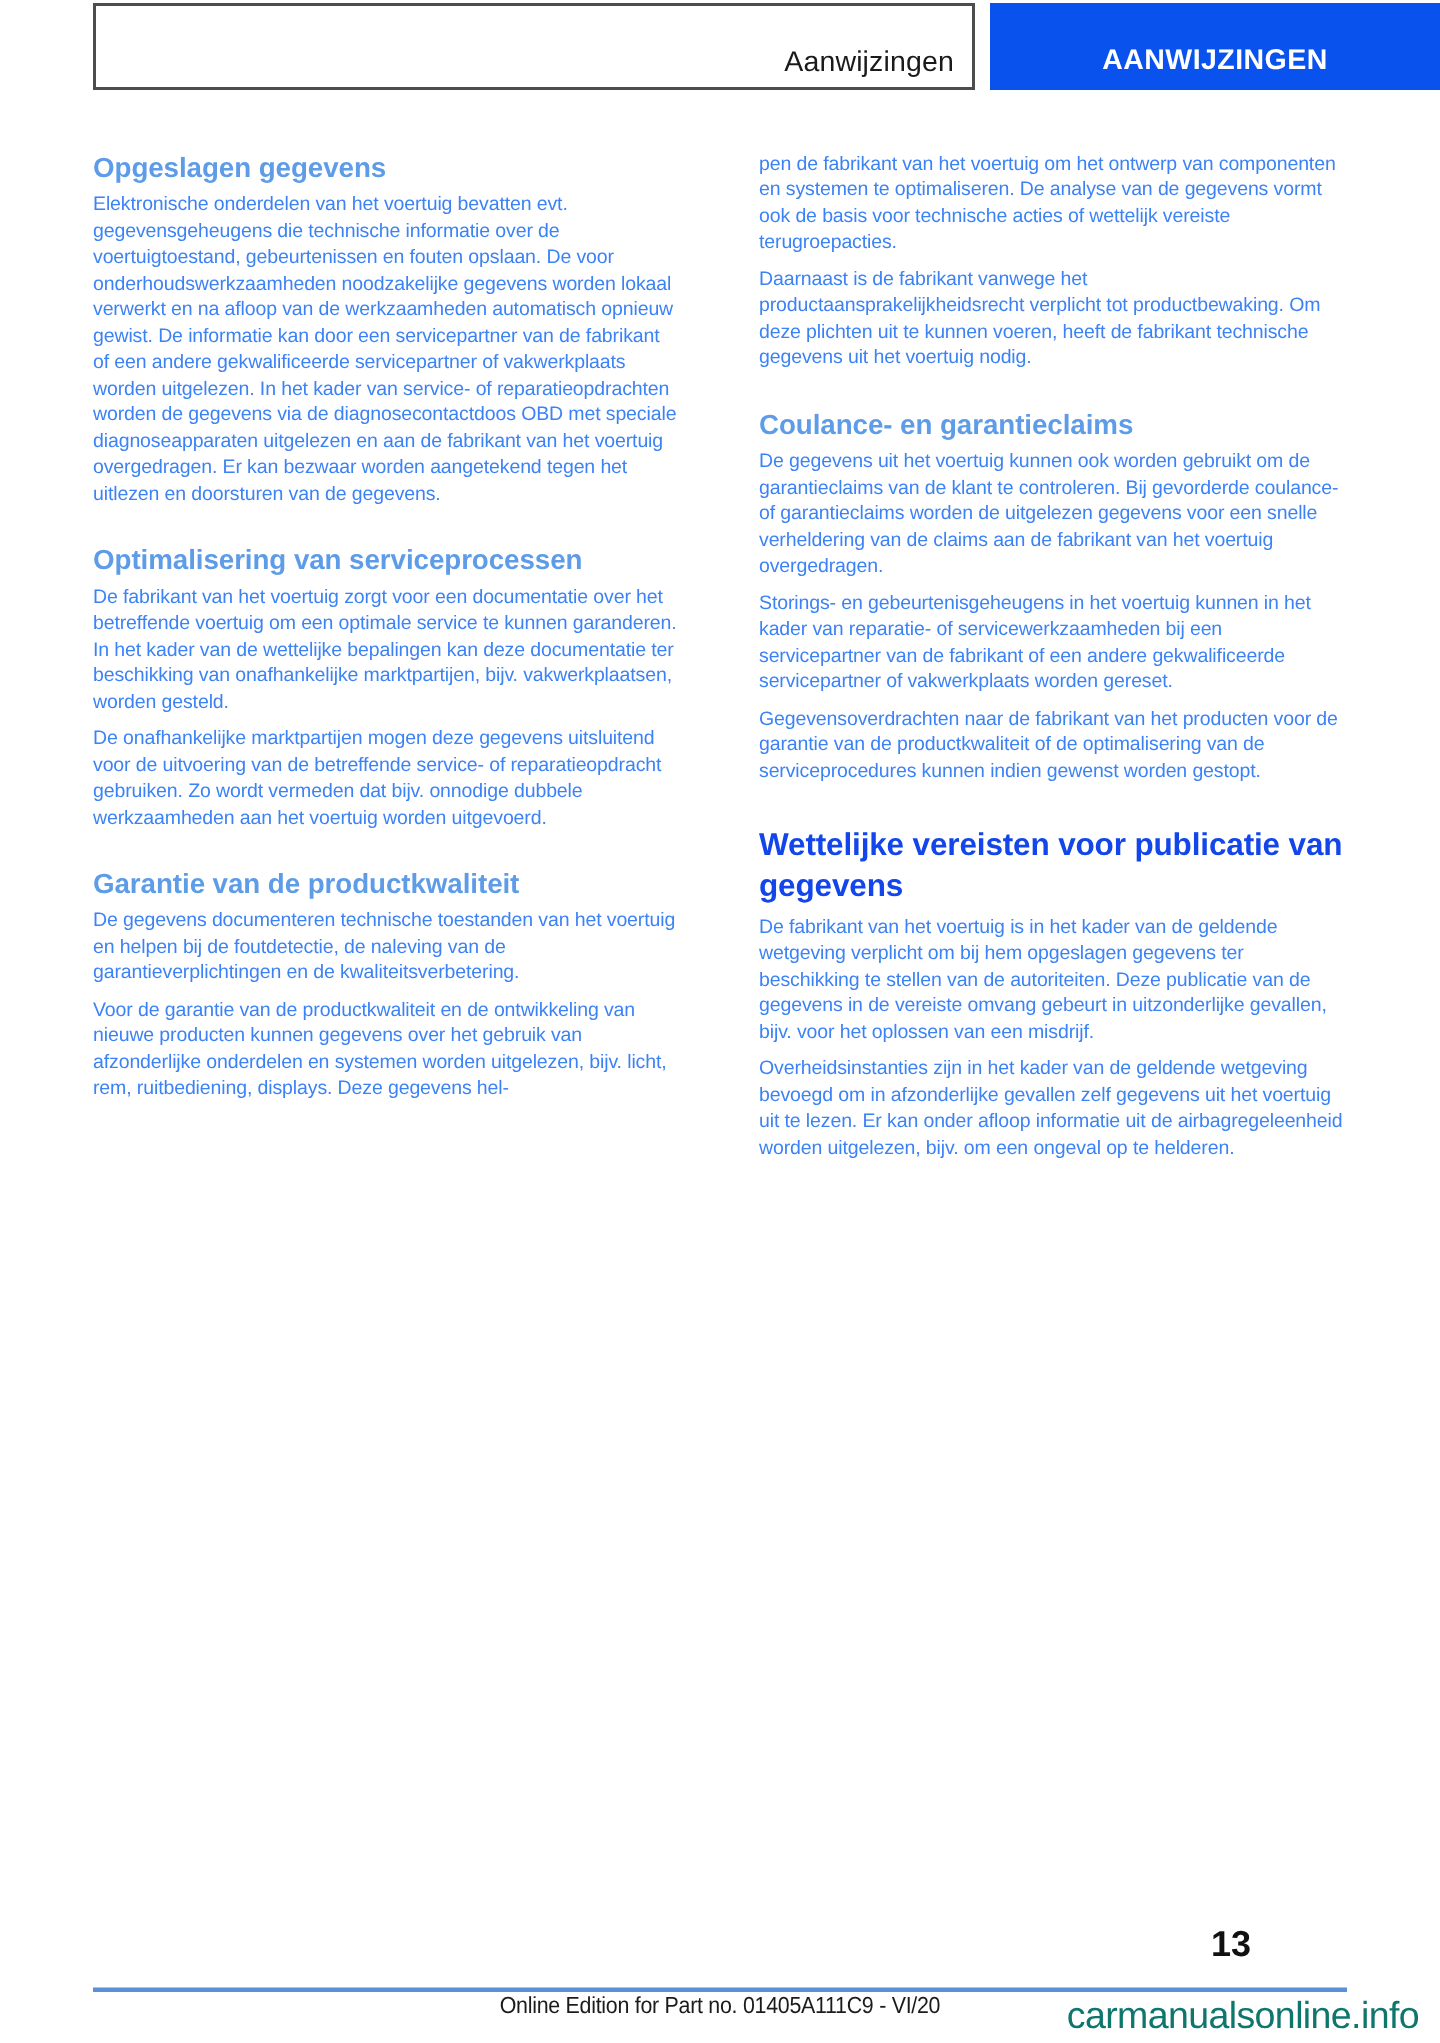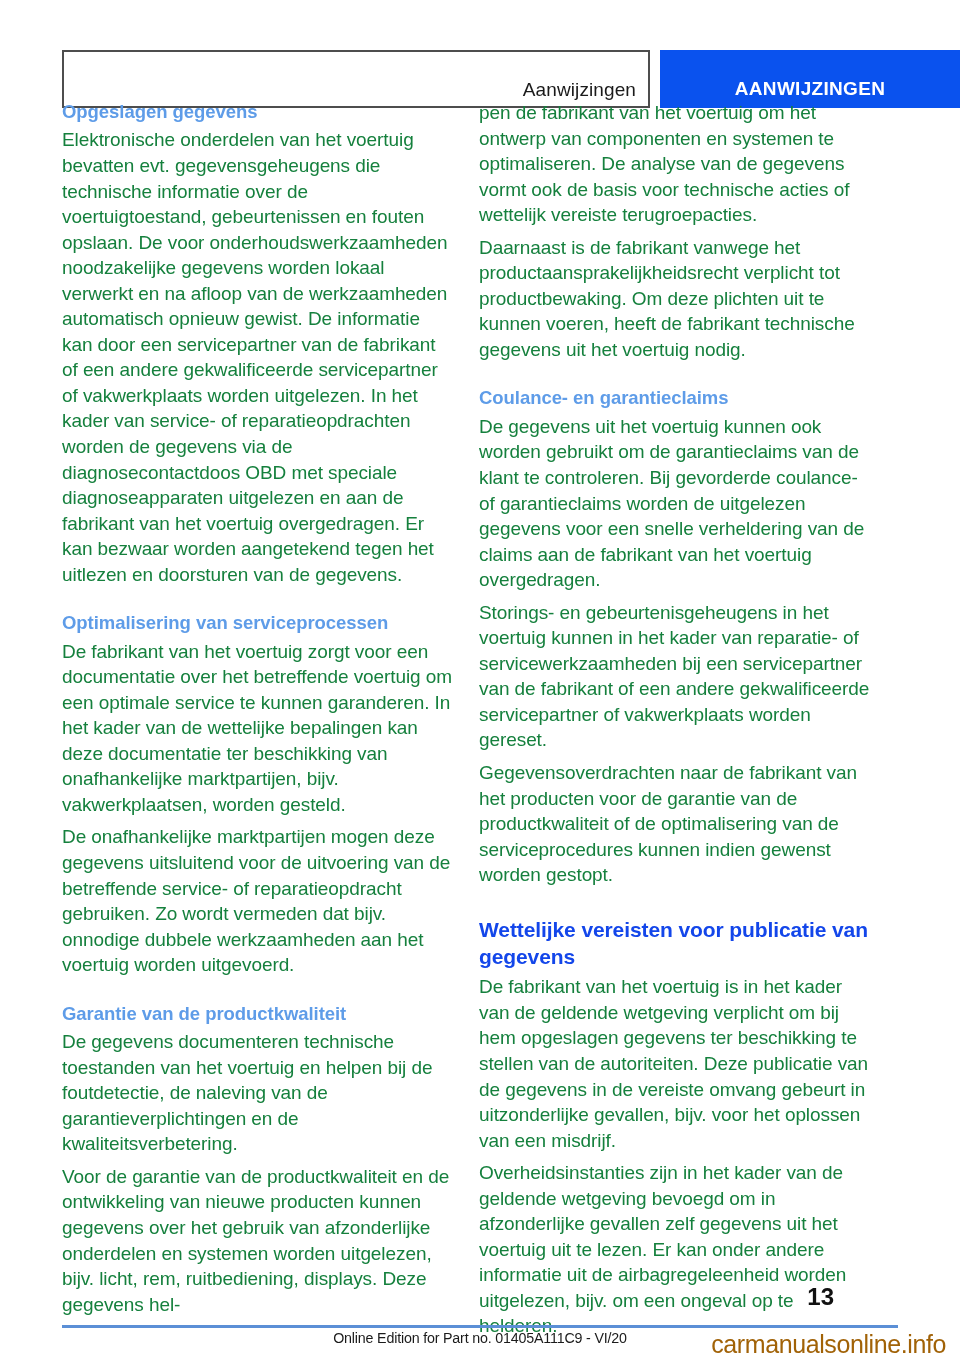--- a/index.html
+++ b/index.html
@@ -16,21 +16,20 @@
     overflow: hidden;
   }
 
   
   .header {
     position: absolute;
     top: 0;
     left: 0;
     width: 946px;
     height: 64px;
-    margin-top: 48px;
   }
   .header-box {
     position: absolute;
     top: 2px;
     left: 62px;
     width: 588px;
     height: 58px;
     border: 2px solid #4d4d4d;
     box-sizing: border-box;
     background: #ffffff;
@@ -65,21 +64,21 @@
     white-space: nowrap;
   }
 
   
   .content {
     position: absolute;
     top: 100px;
     left: 62px;
     width: 836px;
     display: flex;
-    gap: 26px;
+    gap: 53px;
   }
   .column {
     width: 391px;
   }
 
   h1.major {
     font-size: 21px;
     font-weight: bold;
     color: #1346ea;
     margin: 0 0 4px 0;
@@ -88,23 +87,23 @@
   }
   h2.minor {
     font-size: 18.5px;
     font-weight: bold;
     color: #5e9ce8;
     margin: 0 0 3px 0;
     line-height: 1.32;
     letter-spacing: -0.05px;
   }
   p.body {
-    font-size: 19px;
+    font-size: 13px;
     line-height: 1.345;
-    color: #15803d;
+    color: #3b82f6;
     margin: 0 0 0 0;
     letter-spacing: -0.08px;
     text-align: left;
     hyphens: none;
     white-space: pre-line;
   }
   p.body + p.body { margin-top: 7px; }
   h2.minor { margin-top: 24px; }
   h1.major { margin-top: 28px; }
   .column > *:first-child { margin-top: 0; }
@@ -143,21 +142,21 @@
     font-size: 15.5px;
     color: #1b1b1b;
     letter-spacing: -0.2px;
     transform: scaleX(0.92);
   }
   .watermark {
     position: absolute;
     right: 14px;
     top: 1330px;
     font-size: 25px;
-    color: #a16207;
+    color: #0f766e;
     letter-spacing: -0.4px;
     font-family: "Liberation Sans", sans-serif;
     white-space: nowrap;
   }
 </style>
 </head>
 <body>
 
 <div class="header">
   <div class="header-box">
@@ -188,21 +187,21 @@
     <p class="body">Daarnaast is de fabrikant vanwege het productaansprakelijkheidsrecht verplicht tot productbewaking. Om deze plichten uit te kunnen voeren, heeft de fabrikant technische gegevens uit het voertuig nodig.</p>
 
     <h2 class="minor">Coulance- en garantieclaims</h2>
     <p class="body">De gegevens uit het voertuig kunnen ook worden gebruikt om de garantieclaims van de klant te controleren. Bij gevorderde coulance- of garantieclaims worden de uitgelezen gegevens voor een snelle verheldering van de claims aan de fabrikant van het voertuig overgedragen.</p>
     <p class="body">Storings- en gebeurtenisgeheugens in het voertuig kunnen in het kader van reparatie- of servicewerkzaamheden bij een servicepartner van de fabrikant of een andere gekwalificeerde servicepartner of vakwerkplaats worden gereset.</p>
 
     <p class="body">Gegevensoverdrachten naar de fabrikant van het producten voor de garantie van de productkwaliteit of de optimalisering van de serviceprocedures kunnen indien gewenst worden gestopt.</p>
 
     <h1 class="major">Wettelijke vereisten voor publicatie van gegevens</h1>
     <p class="body">De fabrikant van het voertuig is in het kader van de geldende wetgeving verplicht om bij hem opgeslagen gegevens ter beschikking te stellen van de autoriteiten. Deze publicatie van de gegevens in de vereiste omvang gebeurt in uitzonderlijke gevallen, bijv. voor het oplossen van een misdrijf.</p>
-    <p class="body">Overheidsinstanties zijn in het kader van de geldende wetgeving bevoegd om in afzonderlijke gevallen zelf gegevens uit het voertuig uit te lezen. Er kan onder andere informatie uit de airbagregeleenheid worden uitgelezen, bijv. om een ongeval op te helderen.</p>
+    <p class="body">Overheidsinstanties zijn in het kader van de geldende wetgeving bevoegd om in afzonderlijke gevallen zelf gegevens uit het voertuig uit te lezen. Er kan onder afloop informatie uit de airbagregeleenheid worden uitgelezen, bijv. om een ongeval op te helderen.</p>
   </div>
 
 </div>
 
 <div class="footer">
   <div class="page-number">13</div>
   <div class="footer-rule"></div>
   <div class="footer-note">Online Edition for Part no. 01405A111C9 - VI/20</div>
 </div>
 <div class="watermark">carmanualsonline.info</div>

